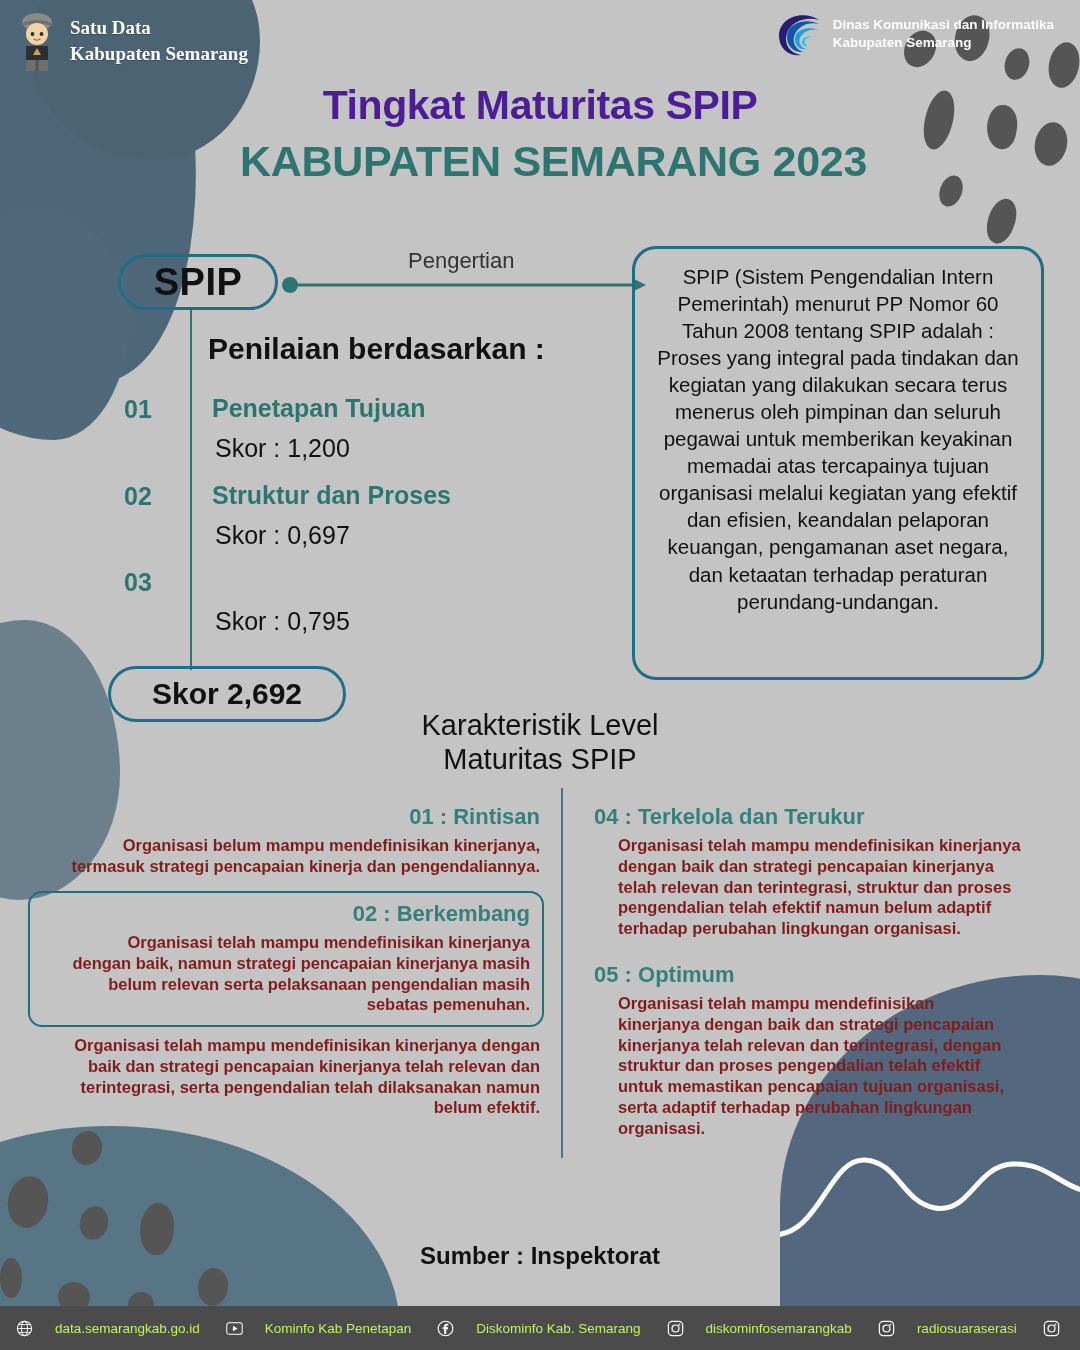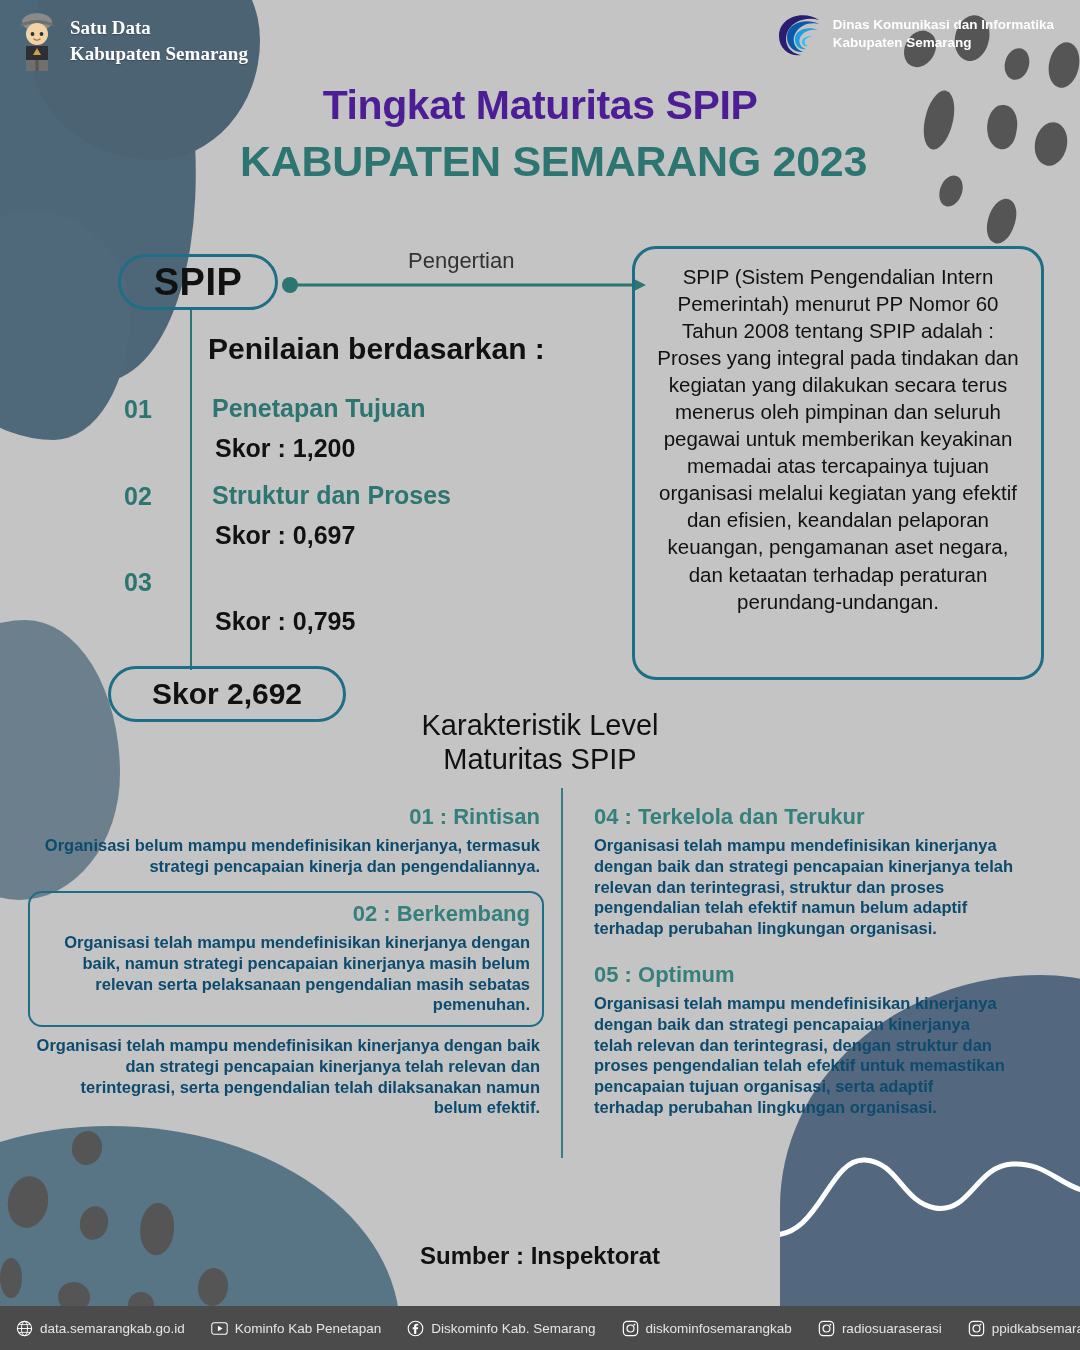--- a/index.html
+++ b/index.html
@@ -146,21 +146,21 @@
   .crit-num {
     position: absolute; width: 80px; text-align: center;
     font-size: 25px; font-weight: bold; color: #2d7570;
   }
   .crit-name {
     position: absolute; left: 212px;
     font-size: 25px; font-weight: bold; color: #2d7570;
   }
   .crit-score {
     position: absolute; left: 215px;
-    font-size: 25px; font-weight: bold; color: #111111;
+    font-size: 25px; font-weight: normal; color: #111111;
   }
   .total-pill {
     position: absolute; left: 108px; top: 666px;
     width: 238px; height: 56px;
     border: 3px solid #1d6e86;
     border-radius: 28px;
     display: flex; align-items: center; justify-content: center;
     font-size: 30px; font-weight: bold; color: #111111;
   }
 
@@ -172,21 +172,21 @@
     line-height: 1.18;
   }
 
   .col-divider {
     position: absolute; left: 561px; top: 788px;
     width: 2px; height: 370px; background: #3b7b86;
   }
 
   .lv { position: absolute; }
   .lv-title { font-size: 22px; font-weight: bold; color: #35807c; }
-  .lv-body { font-size: 16.5px; font-weight: bold; color: #0c4a6e; line-height: 1.26; }
+  .lv-body { font-size: 16.5px; font-weight: bold; color: #7f1d1d; line-height: 1.26; margin-left: 24px; }
 
   .col-left { text-align: right; }
   .col-right { text-align: left; }
 
   .lv-boxed {
     border: 2px solid #1d6e86;
     border-radius: 14px;
     padding: 8px 12px 10px 12px;
   }
 
@@ -197,22 +197,22 @@
     font-size: 24px; font-weight: bold; color: #111111;
   }
   .footer {
     position: absolute; left: 0; right: 0; bottom: 0;
     height: 44px; background: #4b4b4b;
     display: flex; align-items: center;
     padding: 0 16px;
     gap: 0px;
   }
   .f-item {
-    display: flex; align-items: center; gap: 7px;
-    color: #e5e5e5; font-size: 13.5px;
+    display: flex; align-items: center; gap: 22px;
+    color: #bef264; font-size: 13.5px;
     white-space: nowrap;
   }
   .f-item + .f-item { margin-left: 26px; }
   .f-ico { width: 17px; height: 17px; flex: 0 0 17px; }
 </style>
 </head>
 <body>
 
 <div id="stage">
 

